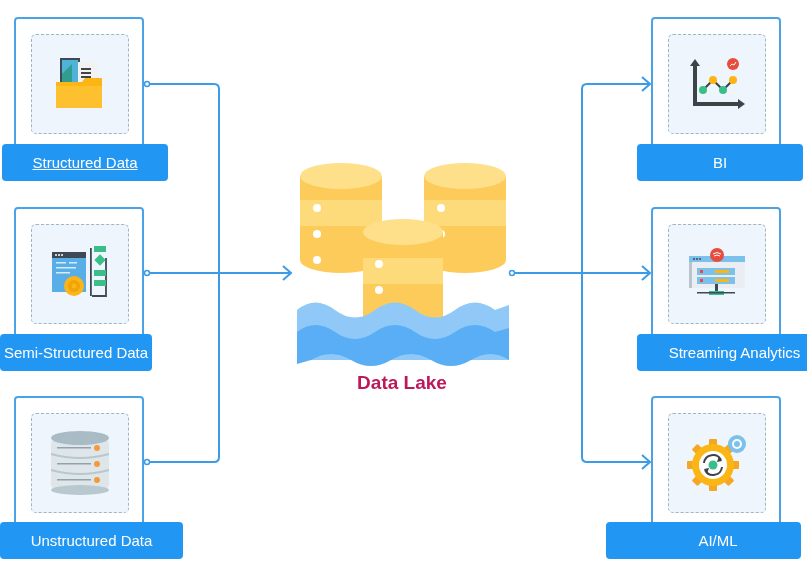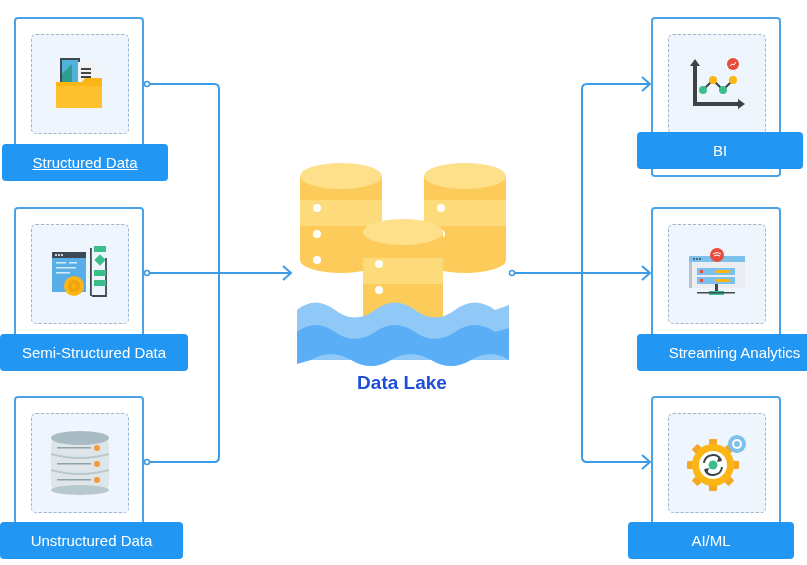--- a/index.html
+++ b/index.html
@@ -1,20 +1,20 @@
 <!DOCTYPE html>
 <html><head>
 <meta charset="utf-8">
 <style>
   html, body { margin: 0; padding: 0; background: #ffffff; }
   body { width: 807px; height: 565px; position: relative; overflow: hidden; font-family: "Liberation Sans", "DejaVu Sans", sans-serif; }
   .card { position: absolute; width: 130px; height: 160px; border: 2px solid #4aa3e6; border-radius: 4px; background: #ffffff; box-sizing: border-box; }
   .inner { position: absolute; left: 15px; top: 15px; width: 98px; height: 100px; border: 1px dashed #9fb4c8; border-radius: 5px; background: #eef5fc; box-sizing: border-box; display: flex; align-items: center; justify-content: center; }
   .label { position: absolute; height: 37px; background: #2196f3; border-radius: 4px; color: #ffffff; font-size: 15px; display: flex; align-items: center; justify-content: center; white-space: nowrap; }
-  .title { position: absolute; left: 300px; top: 372px; width: 204px; text-align: center; font-weight: bold; font-size: 19px; color: #1d4ed8; }
+  .title { position: absolute; left: 300px; top: 372px; width: 204px; text-align: center; font-weight: bold; font-size: 19px; color: #be185d; }
   svg.conn { position: absolute; left: 0; top: 0; }
 </style>
 </head>
 <body>
 
 <svg class="conn" width="807" height="565" viewBox="0 0 807 565">
   <g fill="none" stroke="#3b9be6" stroke-width="2">
 
     <path d="M147 84 H214 Q219 84 219 89 V273"></path>
     <path d="M147 462 H214 Q219 462 219 457 V273"></path>
@@ -71,21 +71,21 @@
       <rect x="44" y="0" width="12" height="6" fill="#3bbf8a"></rect>
       <rect x="46" y="10" width="8" height="8" transform="rotate(45 50 14)" fill="#3bbf8a"></rect>
       <rect x="44" y="24" width="12" height="6" fill="#3bbf8a"></rect>
       <rect x="44" y="34" width="12" height="6" fill="#3bbf8a"></rect>
       <circle cx="24" cy="40" r="10" fill="#fbb615"></circle>
       <circle cx="24" cy="40" r="6" fill="#f0a30a"></circle>
       <circle cx="24" cy="40" r="2.5" fill="#fbb615"></circle>
     </svg>
   </div>
 </div>
-<div class="label" style="left:0px; top:334px; width:188px;">Semi-Structured Data</div>
+<div class="label" style="left:0px; top:334px; width:152px;">Semi-Structured Data</div>
 
 <div class="card" style="left:14px; top:396px;">
   <div class="inner">
     <svg width="62" height="66" viewBox="0 0 62 66">
       <rect x="2" y="8" width="58" height="52" rx="6" fill="#dfe6ea"></rect>
       <ellipse cx="31" cy="8" rx="29" ry="7" fill="#a9bcc5"></ellipse>
       <path d="M2 24 Q31 32 60 24" stroke="#b8c8cf" stroke-width="2" fill="none"></path>
       <path d="M2 40 Q31 48 60 40" stroke="#b8c8cf" stroke-width="2" fill="none"></path>
       <ellipse cx="31" cy="60" rx="29" ry="5" fill="#b8c8cf"></ellipse>
       <rect x="8" y="17" width="34" height="1.5" fill="#8ea3ad"></rect>
@@ -139,21 +139,21 @@
       <path d="M16 34 L26 24 L36 34 L46 24" fill="none" stroke="#3d4448" stroke-width="2"></path>
       <circle cx="16" cy="34" r="4" fill="#3bbf8a"></circle>
       <circle cx="26" cy="24" r="4" fill="#fbb615"></circle>
       <circle cx="36" cy="34" r="4" fill="#3bbf8a"></circle>
       <circle cx="46" cy="24" r="4" fill="#fbb615"></circle>
       <circle cx="46" cy="8" r="6" fill="#e84c3d"></circle>
       <path d="M43 10 L45 8 L47 9 L49 6" stroke="#fff" stroke-width="1" fill="none"></path>
     </svg>
   </div>
 </div>
-<div class="label" style="left:637px; top:132px; width:166px;">BI</div>
+<div class="label" style="left:637px; top:144px; width:166px;">BI</div>
 
 <div class="card" style="left:651px; top:207px;">
   <div class="inner">
     <svg width="60" height="56" viewBox="0 0 60 56">
       <rect x="2" y="10" width="56" height="6" fill="#7cc0ec"></rect>
       <rect x="2" y="16" width="3" height="26" fill="#b9c4cc"></rect>
       <rect x="5" y="16" width="53" height="26" fill="#eaeef2"></rect>
       <circle cx="7" cy="13" r="1" fill="#3d4a56"></circle>
         <circle cx="10" cy="13" r="1" fill="#3d4a56"></circle>
         <circle cx="13" cy="13" r="1" fill="#3d4a56"></circle>
@@ -189,13 +189,13 @@
         <path d="M9 2 A9 9 0 0 1 -8 5" stroke="#3d4448" stroke-width="2" fill="none"></path>
         <path d="M6 -9 L9 -4 L4 -3 Z" fill="#3d4448"></path>
         <path d="M-6 9 L-9 4 L-4 3 Z" fill="#3d4448"></path>
         <circle r="4.5" fill="#3bbf8a"></circle>
       </g>
       <circle cx="50" cy="11" r="9" fill="#7cc0ec"></circle>
       <circle cx="50" cy="11" r="4" fill="none" stroke="#ffffff" stroke-width="2"></circle>
     </svg>
   </div>
 </div>
-<div class="label" style="left:628px; top:522px; width:166px;">AI/ML</div>
+<div class="label" style="left:606px; top:522px; width:166px;padding-left:29px;">AI/ML</div>
 
 </body></html>

